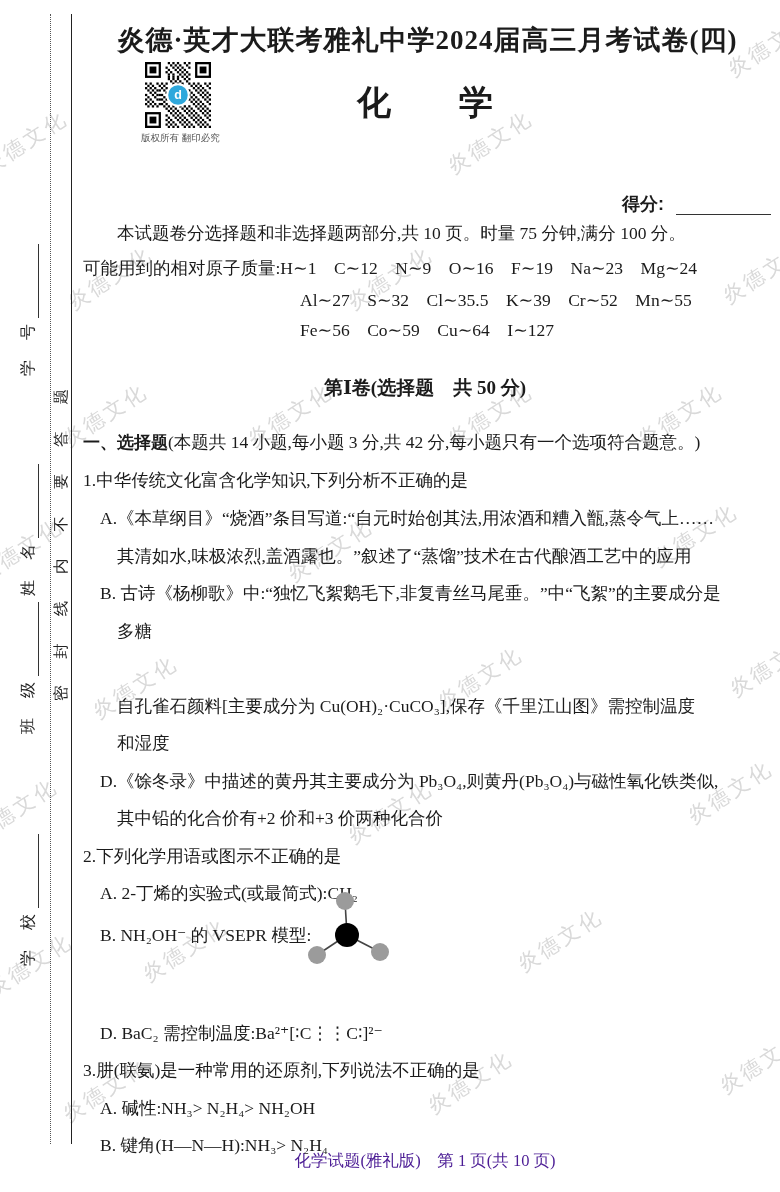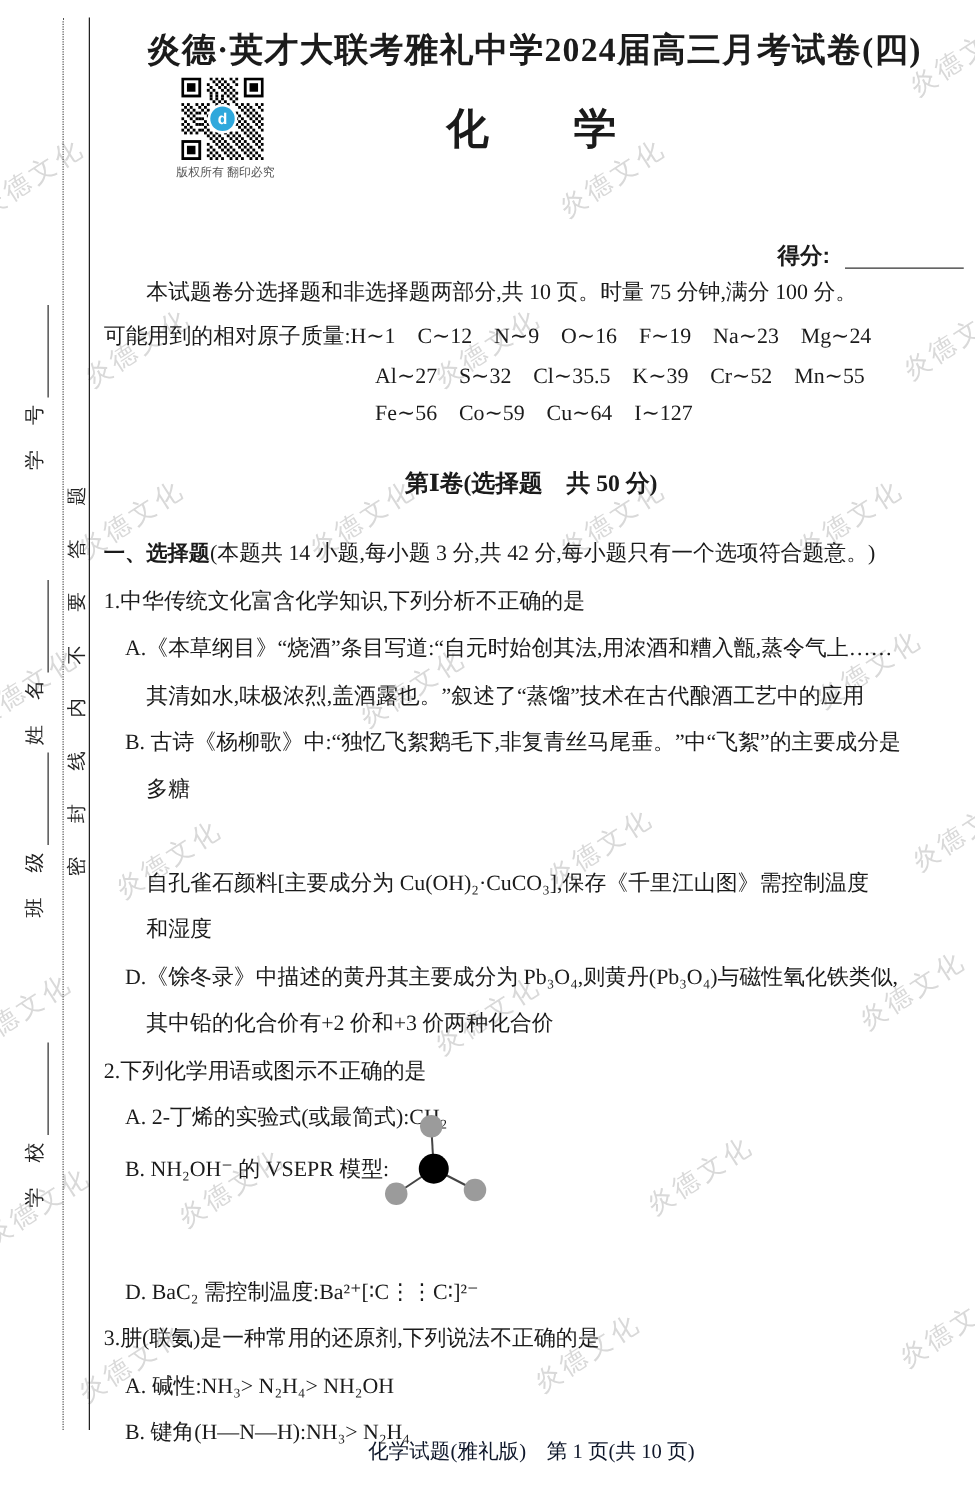--- a/index.html
+++ b/index.html
@@ -46,21 +46,21 @@
   .indent0 { left:83px; }
   .indent1 { left:100px; }
   .indent2 { left:117px; }
   .bold { font-weight:bold; font-family:Liberation Serif, serif; font-size:17px; }
   .center-line { left:70px; width:710px; text-align:center; }
   .section-title { font-weight:bold; font-size:19px; }
 
   .molecule { position:absolute; left:300px; top:885px; width:100px; height:96px; }
 
   .footer { position:absolute; left:70px; width:710px; top:1150px; text-align:center;
-      font-size:16.5px; color:#0f172a; }
+      font-size:16.5px; color:#4c1d95; }
 </style>
 </head>
 <body>
 
 <div class="page">
 
   <div id="wm-layer">
       <div class="wm" style="left: 25px; top: 142px; color: rgb(217, 217, 217);">炎德文化</div>
       <div class="wm" style="left: 490px; top: 142px; color: rgb(217, 217, 217);">炎德文化</div>
       <div class="wm" style="left: 770px; top: 45px; color: rgb(217, 217, 217);">炎德文化</div>

